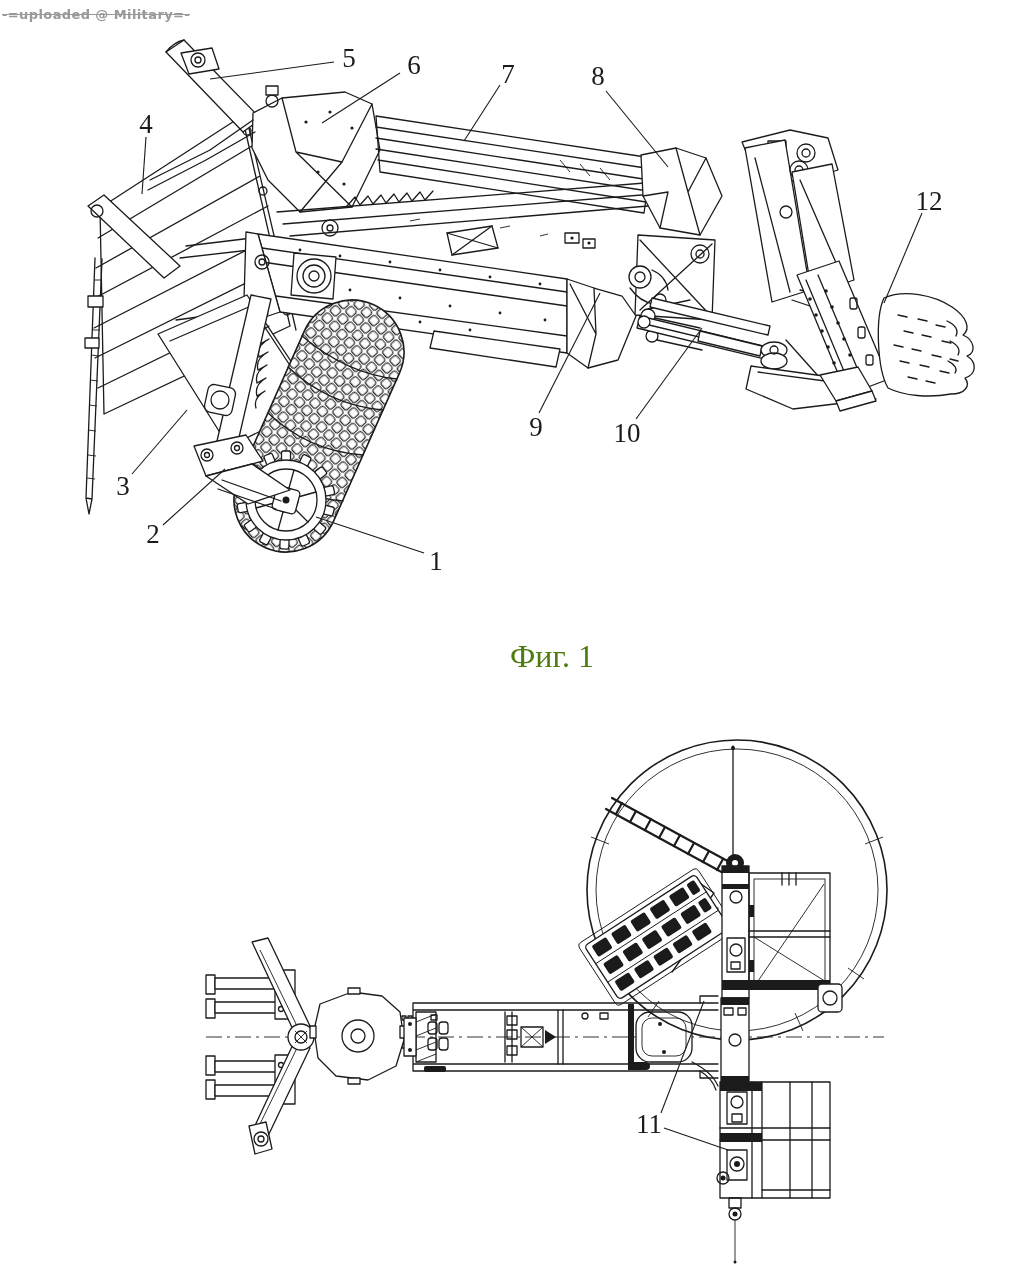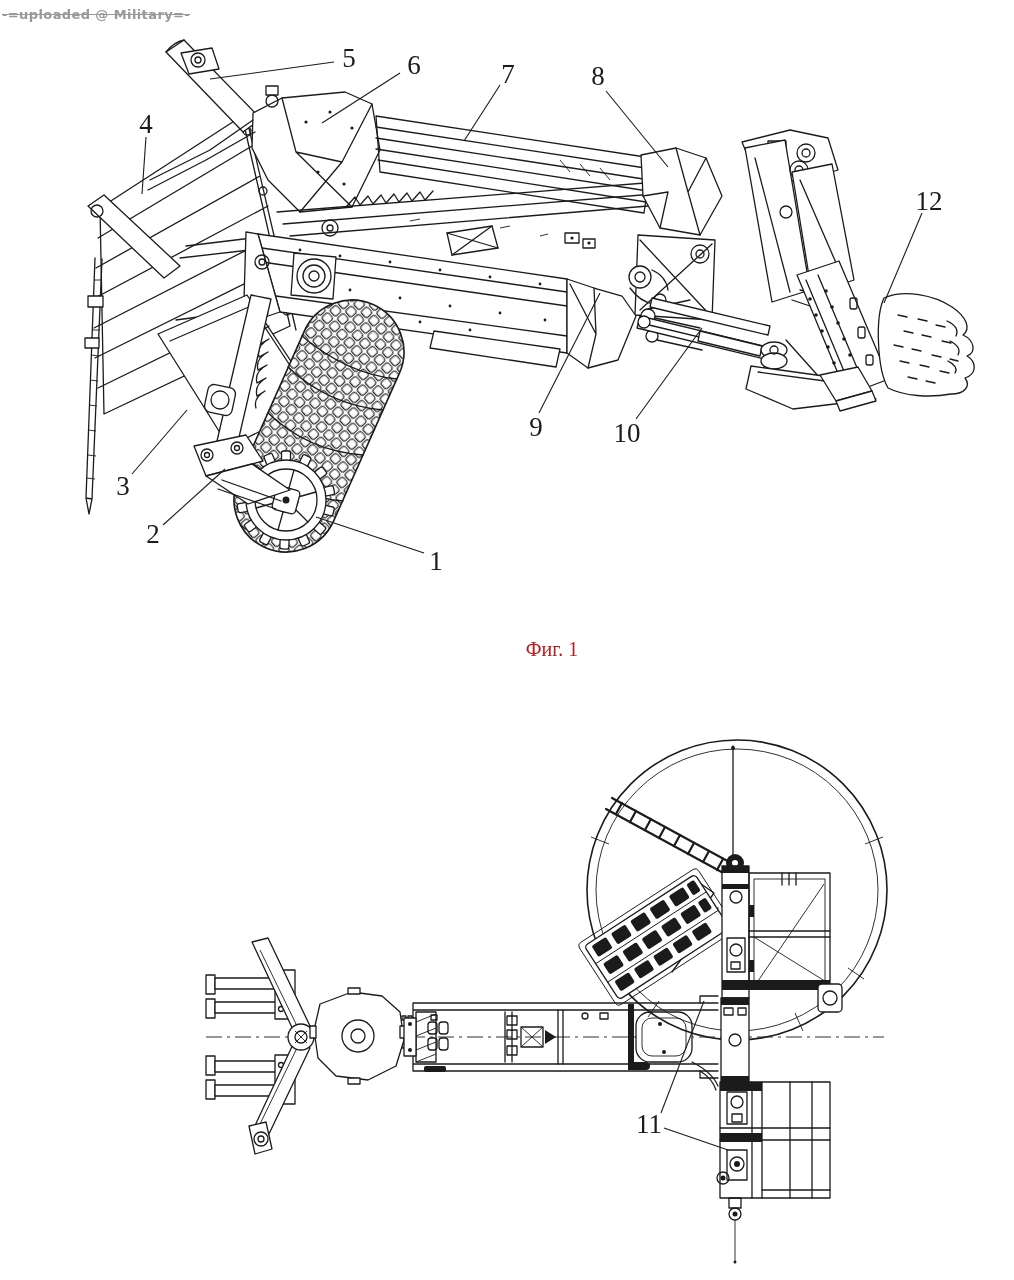--- a/index.html
+++ b/index.html
@@ -1,20 +1,20 @@
 <!DOCTYPE html>
 <html><head>
 <meta charset="utf-8">
 <style>
   html,body{margin:0;padding:0;background:#e9e9e9;}
   .page{position:relative;width:1014px;height:1280px;margin:0 auto;background:#ffffff;overflow:hidden;
         font-family:"Liberation Serif",serif;}
   .watermark{position:absolute;left:2px;top:7px;font-family:"DejaVu Sans",sans-serif;font-weight:700;
              font-size:13px;color:#8e8e8e;letter-spacing:.4px;text-decoration:line-through;opacity:.9;}
-  .caption{position:absolute;left:90px;right:0;top:638px;text-align:center;font-size:20px;color:#b91c1c;}
+  .caption{position:absolute;left:90px;right:0;top:638px;text-align:center;font-size:32px;color:#4d7c0f;}
   svg.art{position:absolute;left:0;top:0;}
   .ln{fill:none;stroke:#1b1b1b;stroke-width:1.3px;stroke-linecap:round;stroke-linejoin:round;}
   .ln2{fill:none;stroke:#1b1b1b;stroke-width:2.2px;stroke-linecap:round;}
   .thin{fill:none;stroke:#1b1b1b;stroke-width:.9px;}
   .wh{fill:#ffffff;stroke:#1b1b1b;stroke-width:1.3px;stroke-linejoin:round;}
   .dk{fill:#1b1b1b;stroke:none;}
   .leader{stroke:#1b1b1b;stroke-width:1.1px;fill:none;}
   .part-label{font-family:"Liberation Serif",serif;font-size:27px;fill:#1b1b1b;text-anchor:middle;}
 </style>
 </head>

